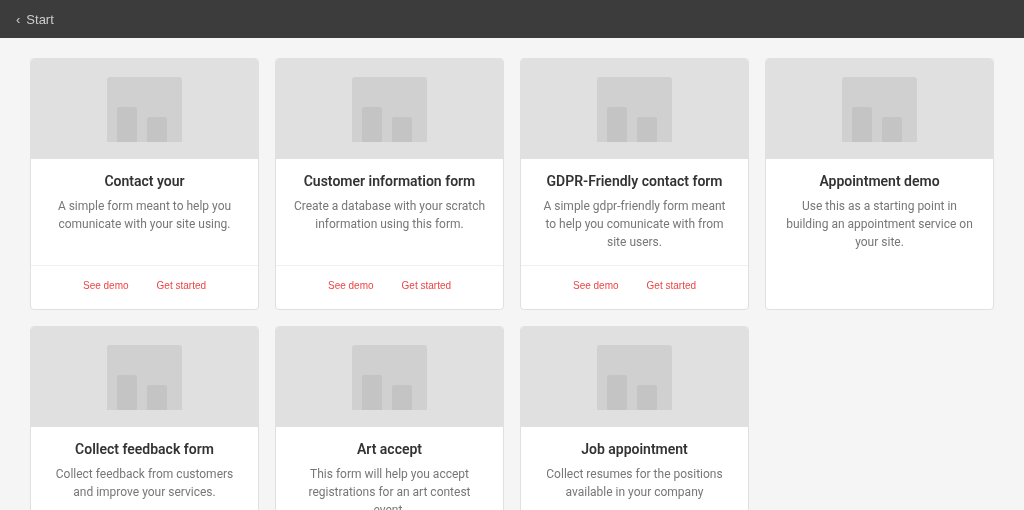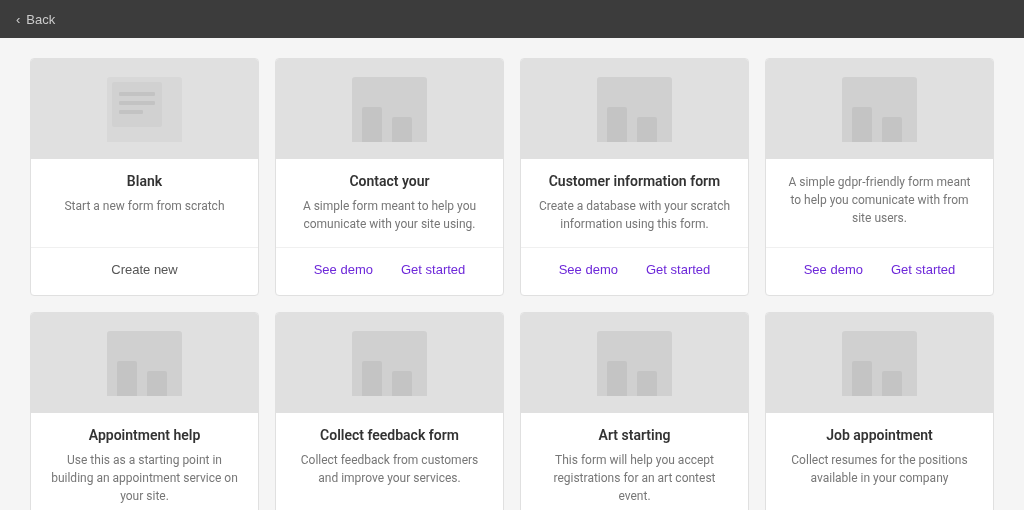--- a/index.html
+++ b/index.html
@@ -120,22 +120,22 @@
 
     .card-actions {
       padding: 10px 16px 14px;
       display: flex;
       justify-content: center;
       gap: 12px;
       border-top: 1px solid #f0f0f0;
     }
 
     .btn-link {
-      font-size: 13px;
-      color: #6d28d9;
+      font-size: 10px;
+      color: #ef4444;
       background: none;
       border: none;
       cursor: pointer;
       padding: 4px 8px;
       border-radius: 3px;
     }
 
     .btn-create {
       font-size: 13px;
       color: #555;
@@ -145,44 +145,27 @@
       padding: 4px 8px;
       font-weight: 500;
     }
   </style>
 </head>
 <body>
 
 <div class="top-bar">
   <button class="back-btn">
     <span>‹</span>
-    <span>Back</span>
+    <span>Start</span>
   </button>
 </div>
 
 <div class="main-content">
   <div class="grid" id="templates-grid">
 
-  <div class="card">
-        <div class="card-thumbnail blank-thumbnail">
-          <div class="card-thumbnail-inner"><svg width="60" height="55" viewBox="0 0 60 55" style="opacity:0.5">
-      <rect x="5" y="5" width="50" height="45" rx="2" fill="#ccc"></rect>
-      <rect x="12" y="15" width="36" height="4" rx="1" fill="#b0b0b0"></rect>
-      <rect x="12" y="24" width="36" height="4" rx="1" fill="#b0b0b0"></rect>
-      <rect x="12" y="33" width="24" height="4" rx="1" fill="#b0b0b0"></rect>
-    </svg></div>
-        </div>
-        <div class="card-body">
-          <div class="card-title">Blank</div>
-          <div class="card-desc">Start a new form from scratch</div>
-        </div>
-        <div class="card-actions">
-          <button class="btn-create">Create new</button>
-        </div>
-      </div>
       <div class="card">
         <div class="card-thumbnail">
           <div class="card-thumbnail-inner"></div>
         </div>
         <div class="card-body">
           <div class="card-title">Contact your</div>
           <div class="card-desc">A simple form meant to help you comunicate with your site using.</div>
         </div>
         <div class="card-actions">
           <button class="btn-link">See demo</button>
@@ -200,51 +183,52 @@
         <div class="card-actions">
           <button class="btn-link">See demo</button>
           <button class="btn-link">Get started</button>
         </div>
       </div>
       <div class="card">
         <div class="card-thumbnail">
           <div class="card-thumbnail-inner"></div>
         </div>
         <div class="card-body">
+          <div class="card-title">GDPR-Friendly contact form</div>
           <div class="card-desc">A simple gdpr-friendly form meant to help you comunicate with from site users.</div>
         </div>
         <div class="card-actions">
           <button class="btn-link">See demo</button>
           <button class="btn-link">Get started</button>
         </div>
       </div>
       <div class="card">
         <div class="card-thumbnail">
           <div class="card-thumbnail-inner"></div>
         </div>
         <div class="card-body">
-          <div class="card-title">Appointment help</div>
+          <div class="card-title">Appointment demo</div>
           <div class="card-desc">Use this as a starting point in building an appointment service on your site.</div>
         </div>
       </div>
       <div class="card">
         <div class="card-thumbnail">
           <div class="card-thumbnail-inner"></div>
         </div>
         <div class="card-body">
           <div class="card-title">Collect feedback form</div>
           <div class="card-desc">Collect feedback from customers and improve your services.</div>
         </div>
       </div>
       <div class="card">
         <div class="card-thumbnail">
           <div class="card-thumbnail-inner"></div>
         </div>
         <div class="card-body">
-          <div class="card-title">Art starting</div>
+          <div class="card-title">Art accept</div>
           <div class="card-desc">This form will help you accept registrations for an art contest event.</div>
         </div>
       </div>
       <div class="card">
         <div class="card-thumbnail">
           <div class="card-thumbnail-inner"></div>
         </div>
         <div class="card-body">
           <div class="card-title">Job appointment</div>
           <div class="card-desc">Collect resumes for the positions available in your company</div>

